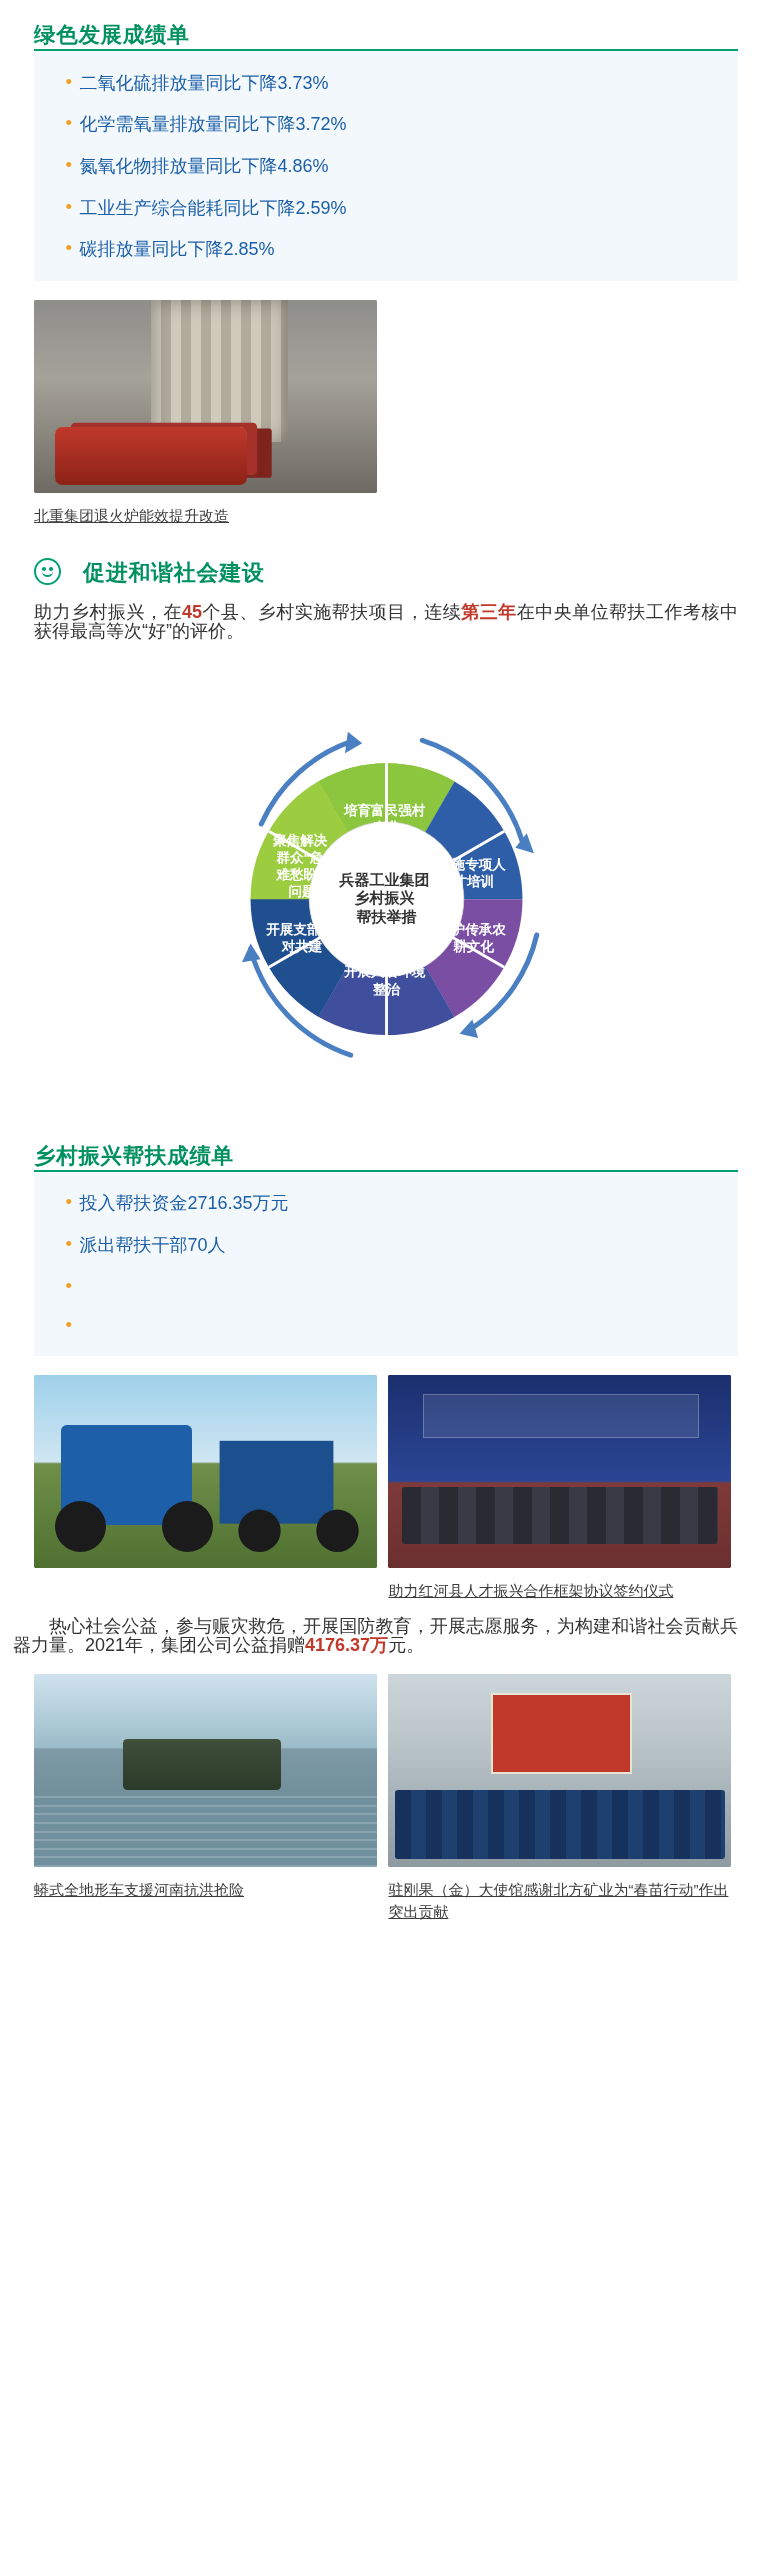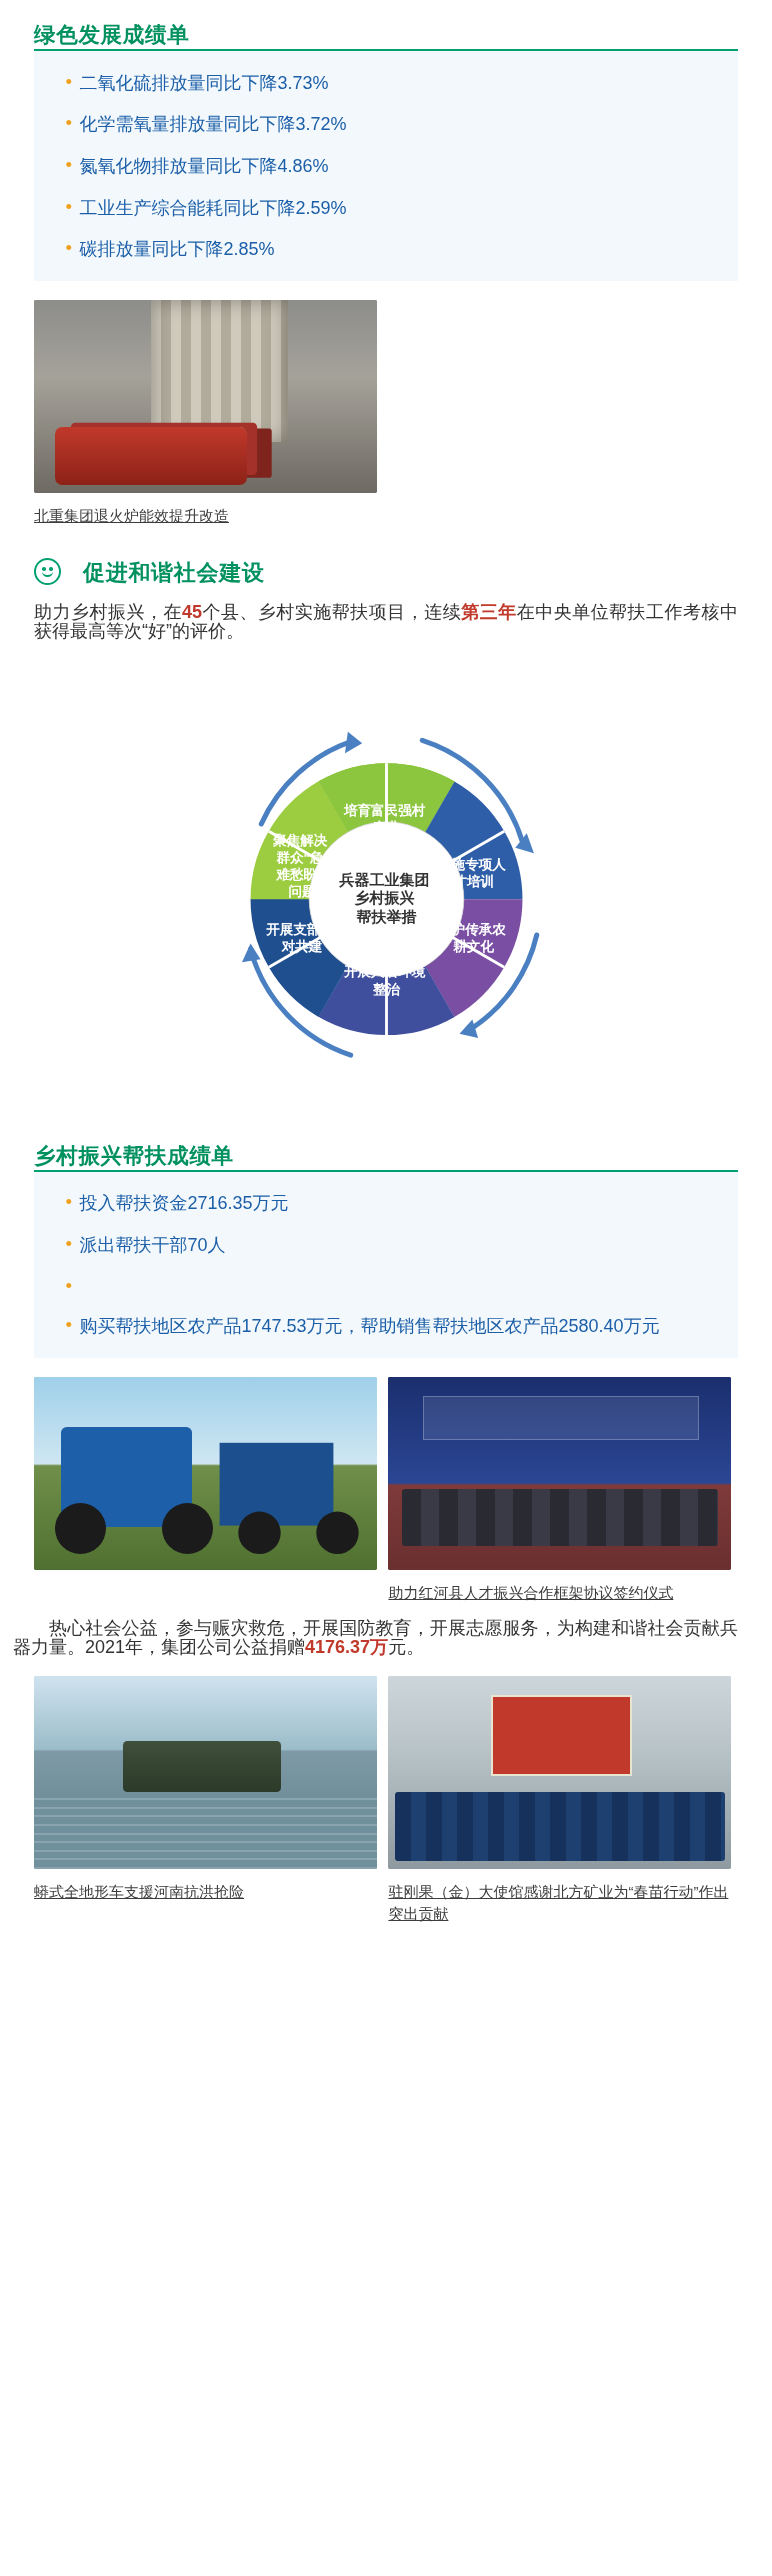--- a/index.html
+++ b/index.html
@@ -368,21 +368,20 @@
     </div>
     <div class="bullet-row">
       <span class="bullet-dot">•</span>
       <span class="bullet-txt">派出帮扶干部70人</span>
     </div>
     <div class="bullet-row">
       <span class="bullet-dot">•</span>
     </div>
     <div class="bullet-row">
       <span class="bullet-dot">•</span>
-      <span class="bullet-txt">购买帮扶地区农产品1747.53万元，帮助销售帮扶地区农产品2580.40万元</span>
     </div>
   </div>
 
   <div class="img-pair">
     <div class="img-col">
       <div class="photo ph-tractor"></div>
     </div>
     <div class="img-col">
       <div class="photo ph-sign"></div>
       <div class="cap">助力红河县人才振兴合作框架协议签约仪式</div>

